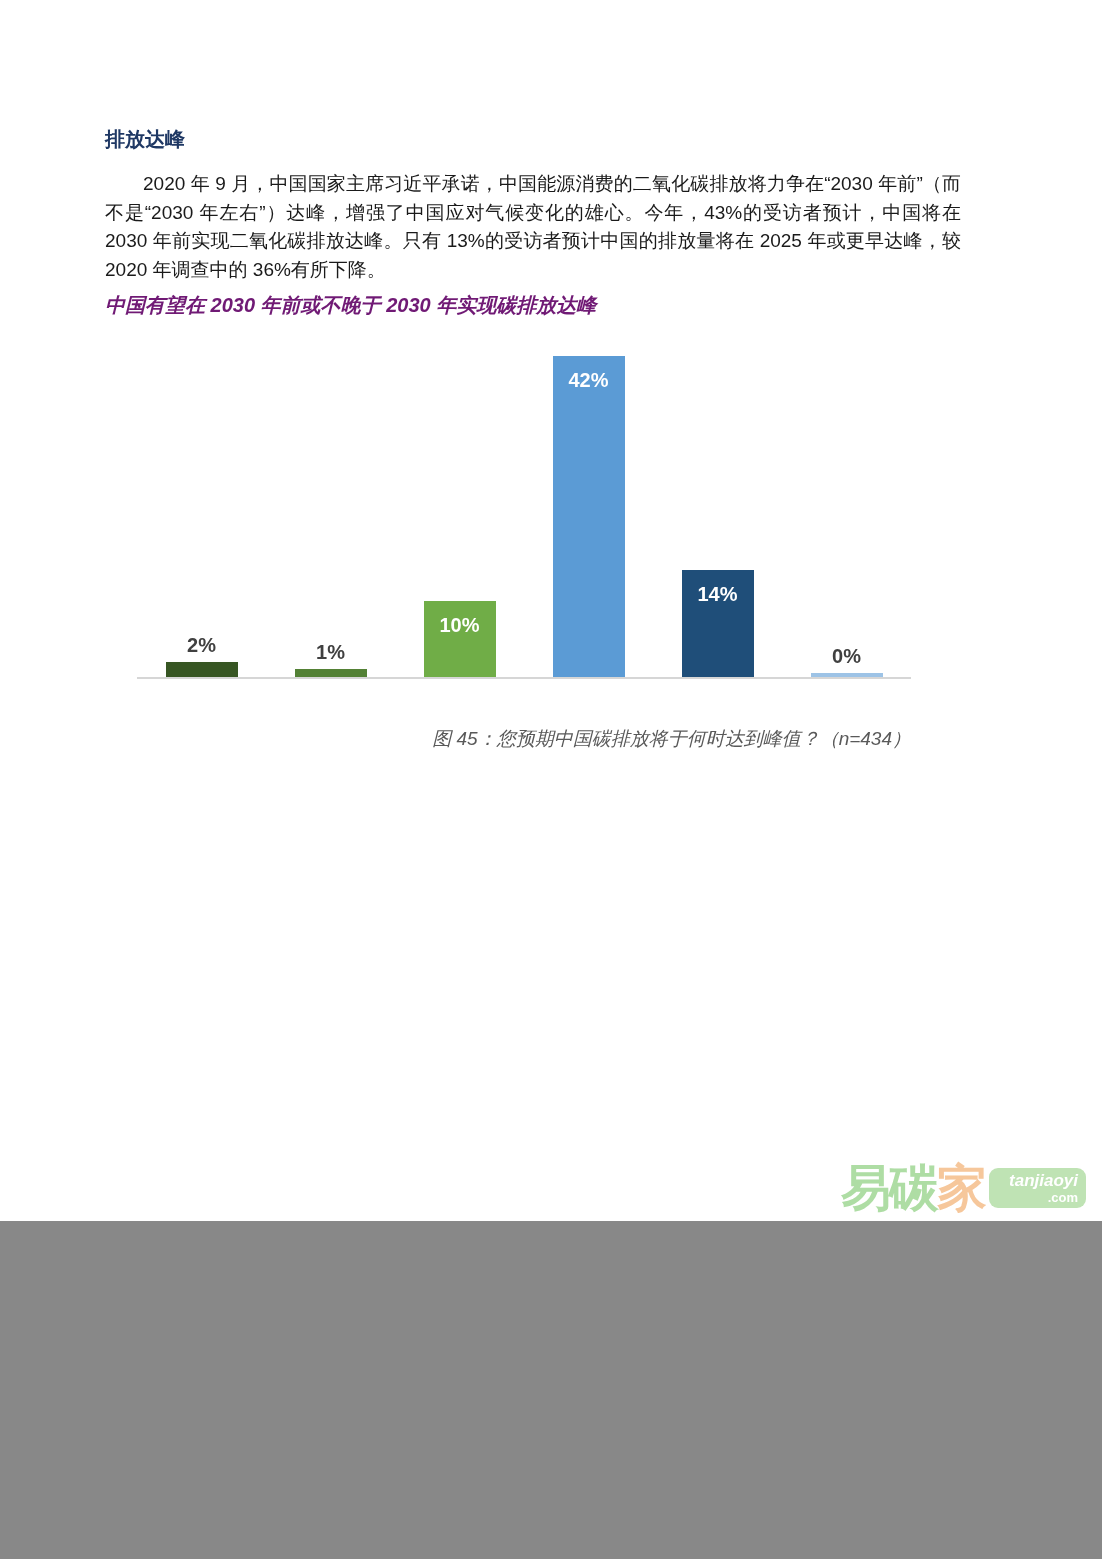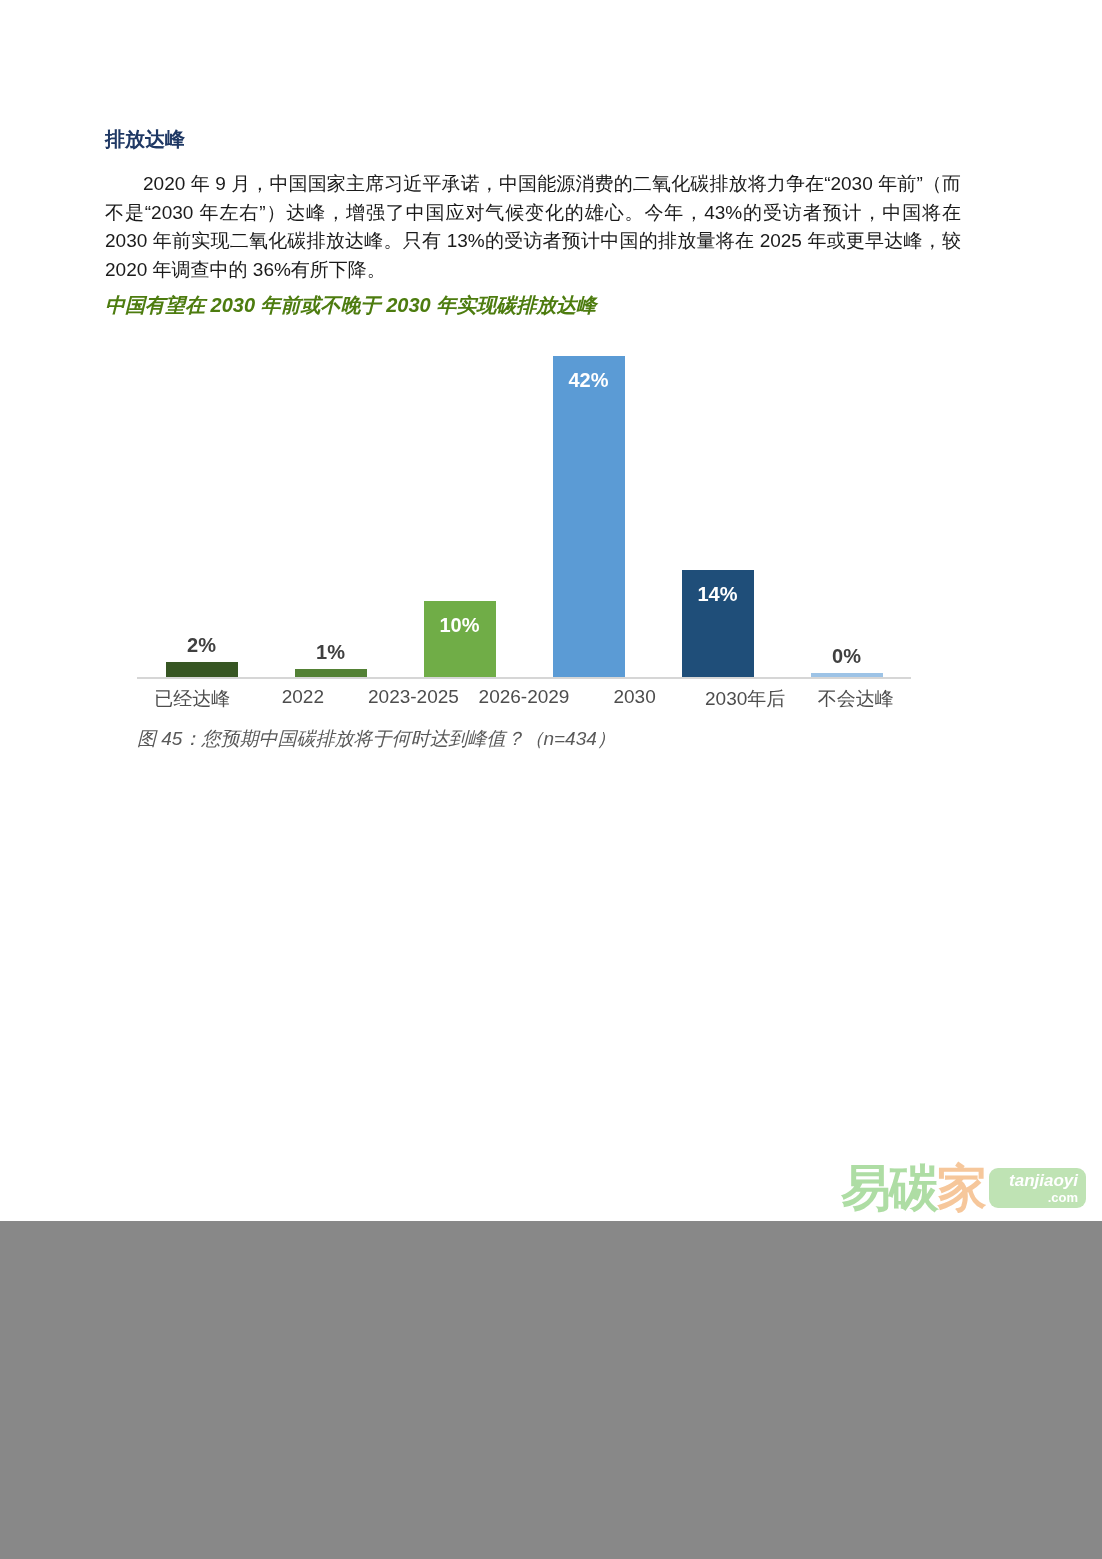--- a/index.html
+++ b/index.html
@@ -29,21 +29,21 @@
     color: #1a1a1a;
     text-align: justify;
     text-indent: 2em;
   }
   .chart-title {
     position: absolute;
     left: 105px; top: 292px;
     font-size: 20px;
     font-weight: bold;
     font-style: italic;
-    color: #4d7c0f;
+    color: #701a75;
   }
   .chart {
     position: absolute;
     left: 137px; top: 350px;
     width: 774px;
   }
   .plot-row {
     display: flex;
     width: 100%;
   }
@@ -86,21 +86,21 @@
   .tick {
     flex: 1 1 0;
     text-align: center;
     font-size: 19px;
     color: #4d4d4d;
   }
   .caption {
     position: absolute;
     left: 137px; top: 726px;
     width: 774px;
-    text-align: left;
+    text-align: right;
     font-size: 19px;
     font-style: italic;
     color: #595959;
   }
   .page-num {
     position: absolute;
     left: 105px; top: 1456px;
     width: 856px;
     text-align: center;
     font-size: 18px;
@@ -171,29 +171,20 @@
         <div class="slot">
           <div class="bar" style="height: 107px; background: rgb(31, 78, 121);"></div>
           <div class="bar-label-in" style="color: rgb(255, 255, 255); bottom: 71px;">14%</div>
         </div>
         <div class="slot">
           <div class="bar" style="height: 4px; background: rgb(157, 195, 230);"></div>
           <div class="bar-label-out" style="color: rgb(64, 64, 64); bottom: 9px;">0%</div>
         </div>
       </div>
     <div class="axis-line" style="background: rgb(214, 214, 214);"></div>
-    <div class="tick-row">
-        <div class="tick" style="color: rgb(77, 77, 77);">已经达峰</div>
-        <div class="tick" style="color: rgb(77, 77, 77);">2022</div>
-        <div class="tick" style="color: rgb(77, 77, 77);">2023-2025</div>
-        <div class="tick" style="color: rgb(77, 77, 77);">2026-2029</div>
-        <div class="tick" style="color: rgb(77, 77, 77);">2030</div>
-        <div class="tick" style="color: rgb(77, 77, 77);">2030年后</div>
-        <div class="tick" style="color: rgb(77, 77, 77);">不会达峰</div>
-      </div>
   </div>
 
   <div class="caption" style="color: rgb(89, 89, 89);">图 45：您预期中国碳排放将于何时达到峰值？（n=434）</div>
 
   <div class="page-num">20</div>
 
   <div class="watermark">
     <span class="wm-chars" style="color: rgb(174, 221, 164);">易碳</span>
     <span class="wm-chars wm-orange" style="color: rgb(246, 199, 155);">家</span>
     <span class="wm-badge" style="background: rgb(191, 227, 180);">

